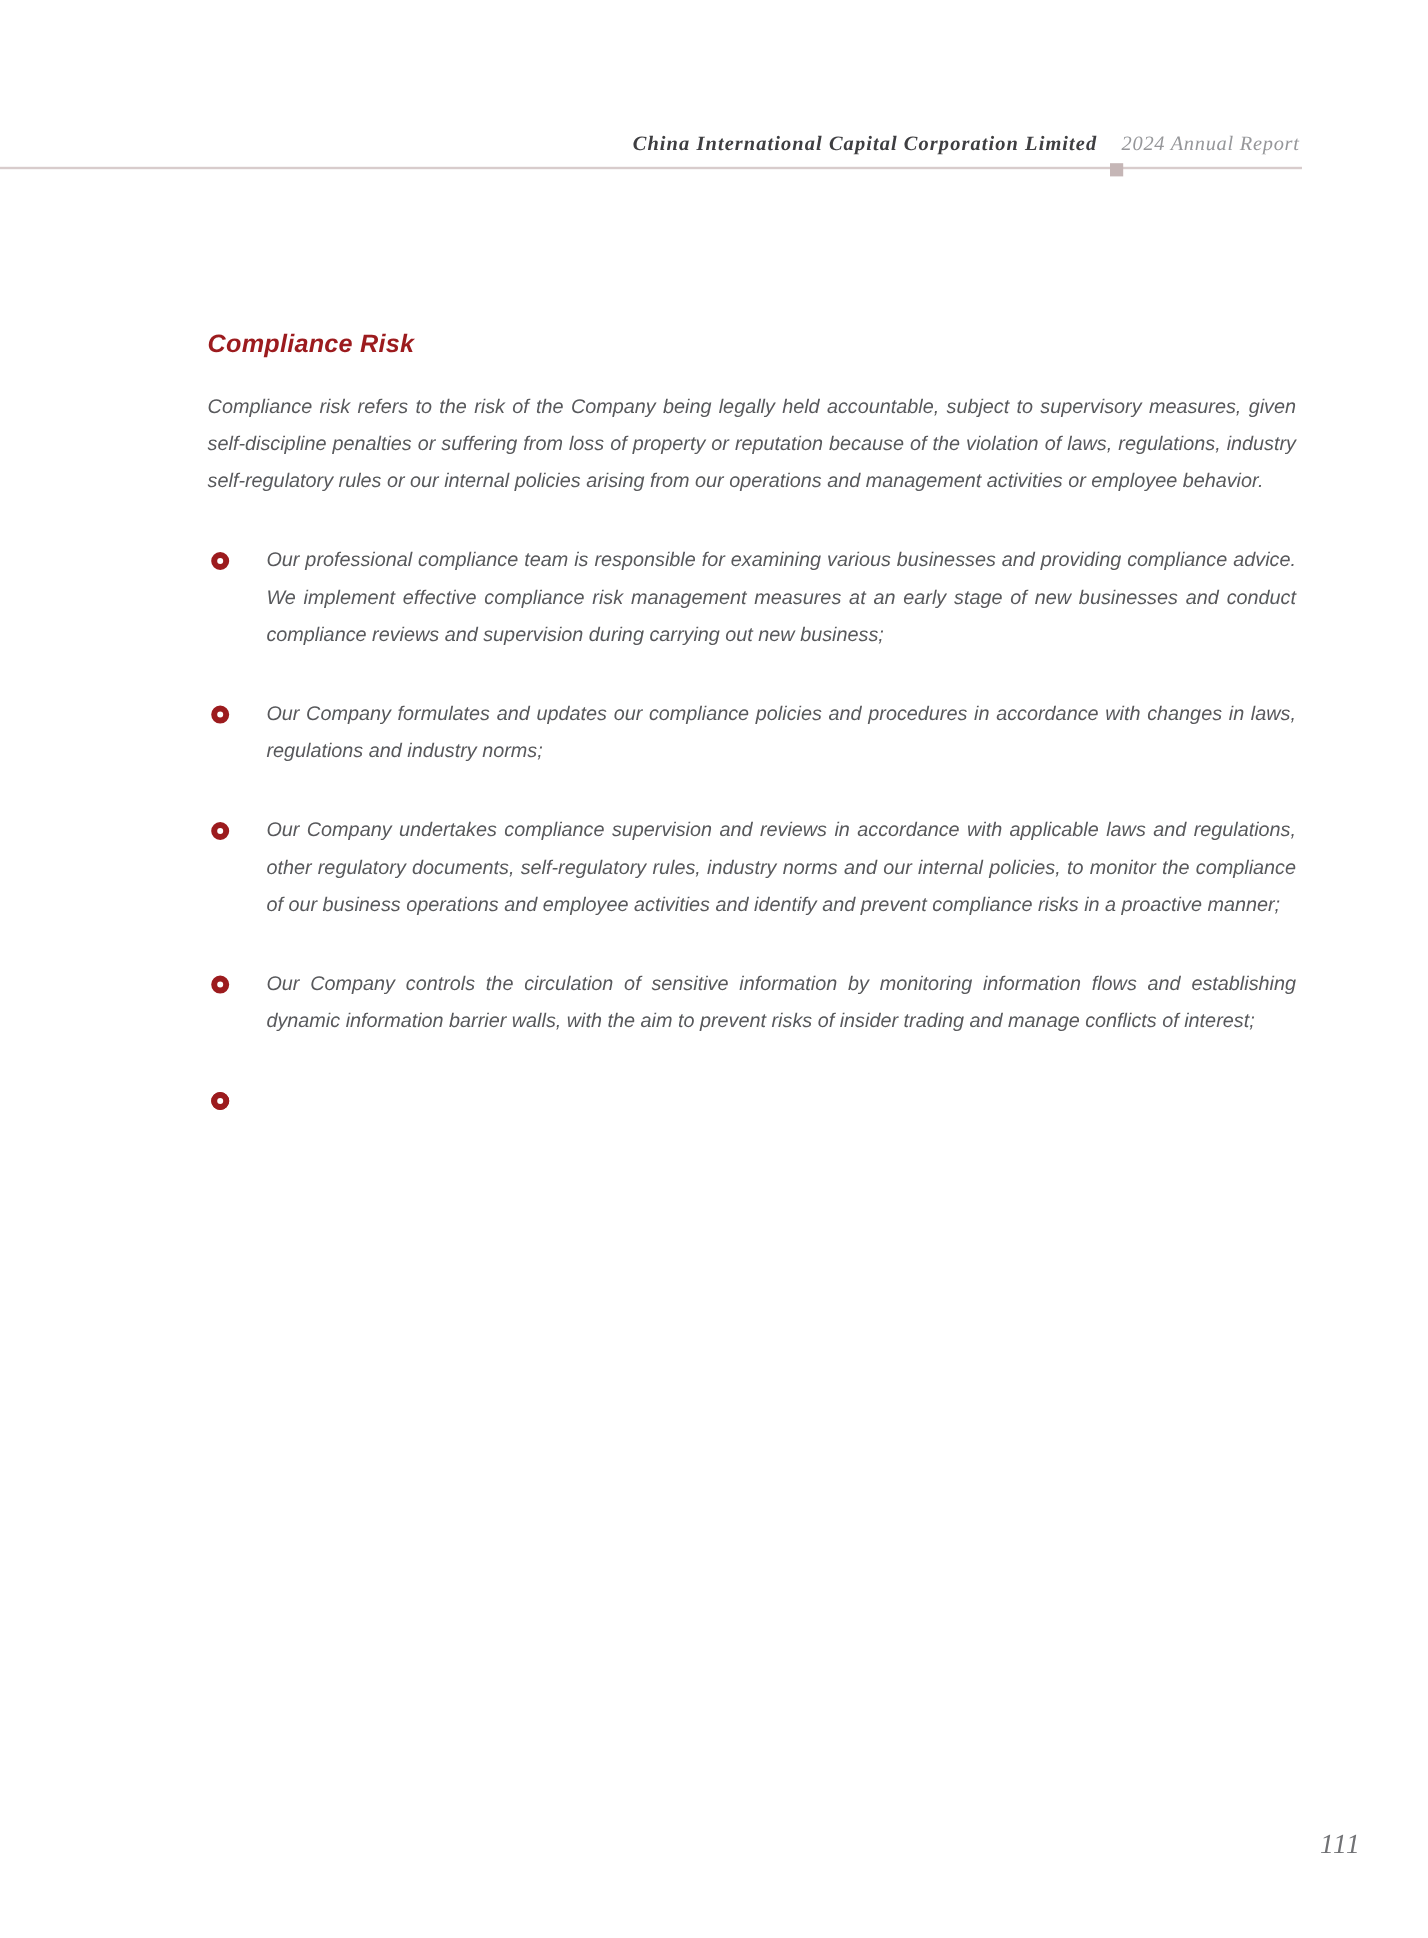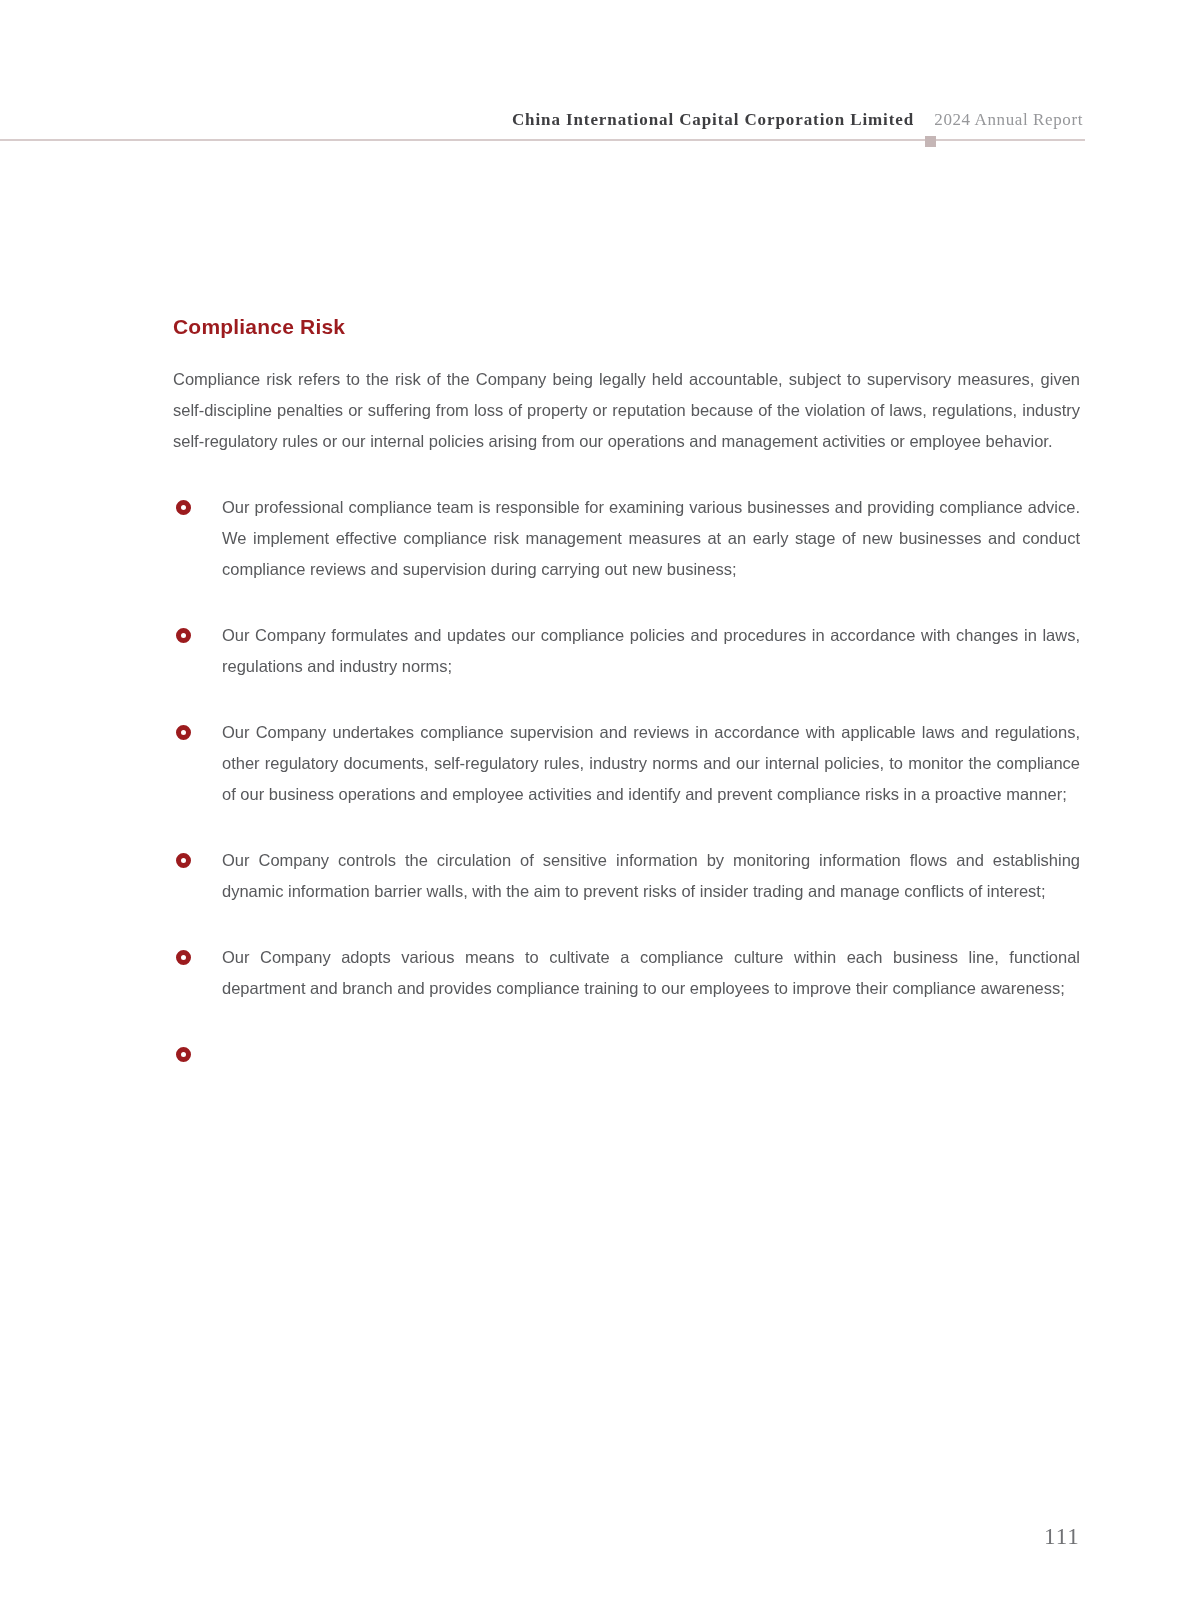--- a/index.html
+++ b/index.html
@@ -7,20 +7,21 @@
     padding: 0;
     background: #ffffff;
   }
   .page {
     position: relative;
     width: 1190px;
     height: 1615px;
     background: #ffffff;
     font-family: "Liberation Sans", sans-serif;
     overflow: hidden;
+    font-style: italic;
   }
 
   
   .page-header {
     position: absolute;
     top: 110px;
     left: 0;
     right: 107px;
     text-align: right;
     font-family: "Liberation Serif", serif;
@@ -57,21 +58,20 @@
 
   
   .content {
     position: absolute;
     top: 275px;
     left: 173px;
     width: 907px;
     color: #58595c;
     font-size: 16.5px;
     line-height: 31px;
-    margin-top: 40px;
   }
   .section-title {
     margin: 0;
     font-size: 21px;
     line-height: 24px;
     font-weight: bold;
     color: #9c1b1e;
     letter-spacing: 0.2px;
   }
   .body-para {
@@ -101,21 +101,21 @@
     box-sizing: border-box;
     border: 5px solid #9c1b1e;
     border-radius: 50%;
     background: #ffffff;
   }
 
   
   .page-number {
     position: absolute;
     top: 1524px;
-    left: 1044px;
+    left: 1100px;
     font-family: "Liberation Serif", serif;
     font-size: 23px;
     color: #717275;
     letter-spacing: 1px;
   }
 </style>
 </head>
 <body>
 
 <div class="page">
@@ -145,21 +145,20 @@
       <li class="measure-item">
         <span class="bullet-ring"></span>
         <span class="measure-text">Our Company undertakes compliance supervision and reviews in accordance with applicable laws and regulations, other regulatory documents, self-regulatory rules, industry norms and our internal policies, to monitor the compliance of our business operations and employee activities and identify and prevent compliance risks in a proactive manner;</span>
       </li>
       <li class="measure-item">
         <span class="bullet-ring"></span>
         <span class="measure-text">Our Company controls the circulation of sensitive information by monitoring information flows and establishing dynamic information barrier walls, with the aim to prevent risks of insider trading and manage conflicts of interest;</span>
       </li>
       <li class="measure-item">
         <span class="bullet-ring"></span>
-        <span class="measure-text">Our Company adopts various means to cultivate a compliance culture within each business line, functional department and branch and provides compliance training to our employees to improve their compliance awareness;</span>
       </li>
       <li class="measure-item">
         <span class="bullet-ring"></span>
       </li>
     </ul>
   </main>
 
   <div class="page-number">111</div>
 
 </div>

